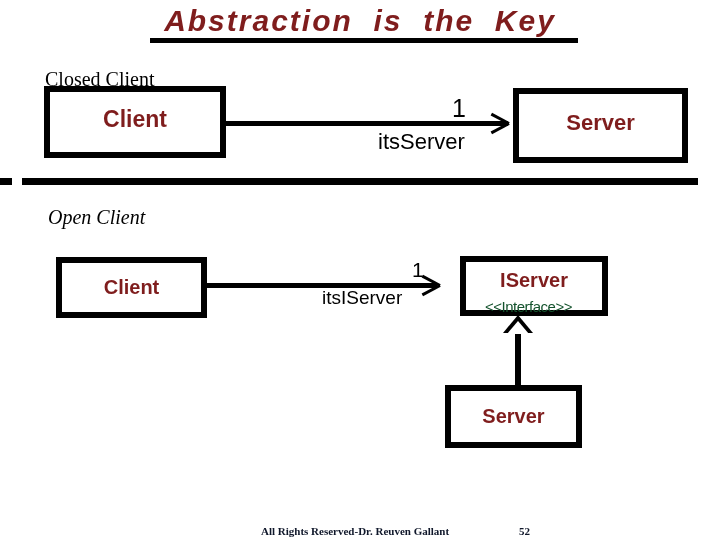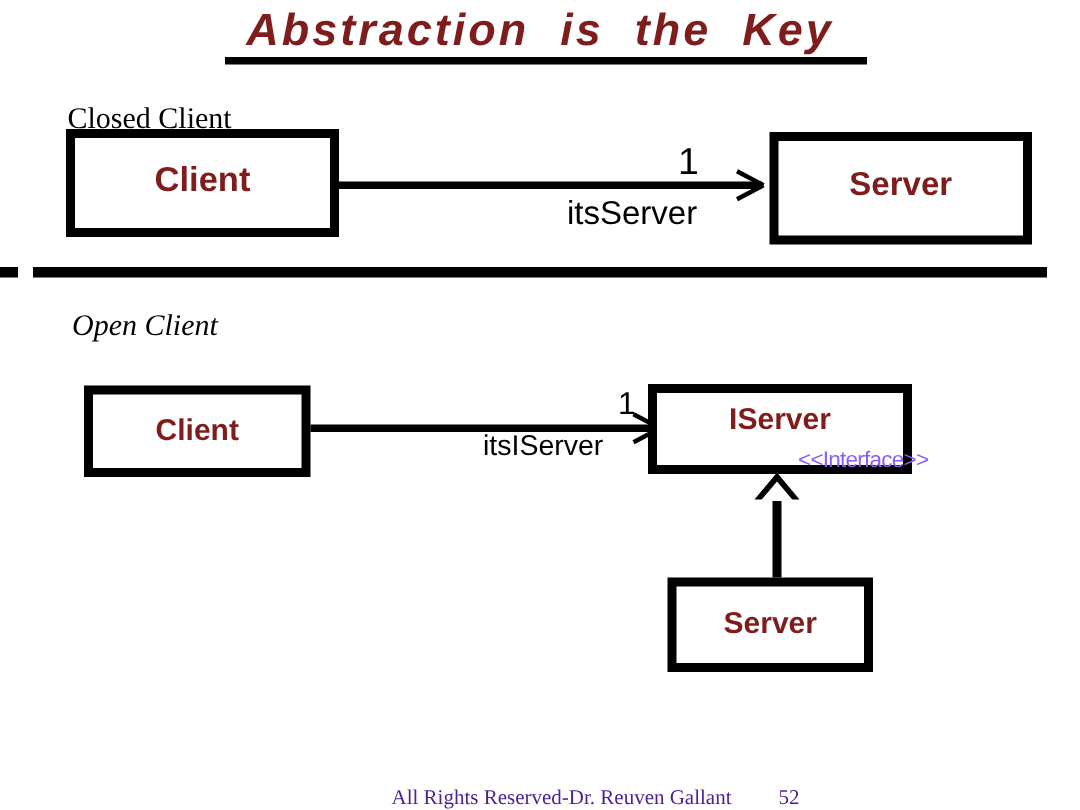--- a/index.html
+++ b/index.html
@@ -75,33 +75,33 @@
 
   #box-client-closed { left: 44px; top: 86px; width: 182px; height: 72px; }
   #box-client-closed .class-name { top: 14px; font-size: 23px; }
 
   #box-server-closed { left: 513px; top: 88px; width: 175px; height: 75px; }
   #box-server-closed .class-name { top: 16px; font-size: 22px; }
 
   #box-client-open { left: 56px; top: 257px; width: 151px; height: 61px; }
   #box-client-open .class-name { top: 13px; font-size: 20px; }
 
-  #box-iserver { left: 432px; top: 256px; width: 176px; height: 60px; padding-left: 47px; }
+  #box-iserver { left: 460px; top: 256px; width: 148px; height: 60px; padding-left: 47px; }
   #box-iserver .class-name { top: 7px; font-size: 20px; }
 
   #box-server-open { left: 445px; top: 385px; width: 137px; height: 63px; }
   #box-server-open .class-name { top: 14px; font-size: 20px; }
 
   .stereotype {
     position: absolute;
-    left: 532px;
+    left: 485px;
     top: 298px;
     font-family: "Liberation Sans", sans-serif;
     font-size: 15px;
-    color: #8b5cf6;
+    color: #14532d;
     white-space: nowrap;
     letter-spacing: -0.5px;
   }
 
   
   .assoc-line {
     position: absolute;
     background: #000000;
     height: 5px;
   }
@@ -187,23 +187,24 @@
     top: 178px;
     width: 12px;
     height: 7px;
     background: #000000;
   }
 
   
   .footer-text {
     position: absolute;
     font-family: "Liberation Serif", serif;
-    font-size: 14px;
-    color: #4c1d95;
-    white-space: nowrap;
+    font-size: 11px;
+    color: #0f172a;
+    white-space: nowrap;
+    font-weight: bold;
   }
   #footer-copyright { left: 261px; top: 525px; }
   #footer-pagenum   { left: 519px; top: 525px; }
 </style>
 </head>
 <body>
 
 <div class="slide">
 
   <div class="slide-title">Abstraction  is  the  Key</div>

